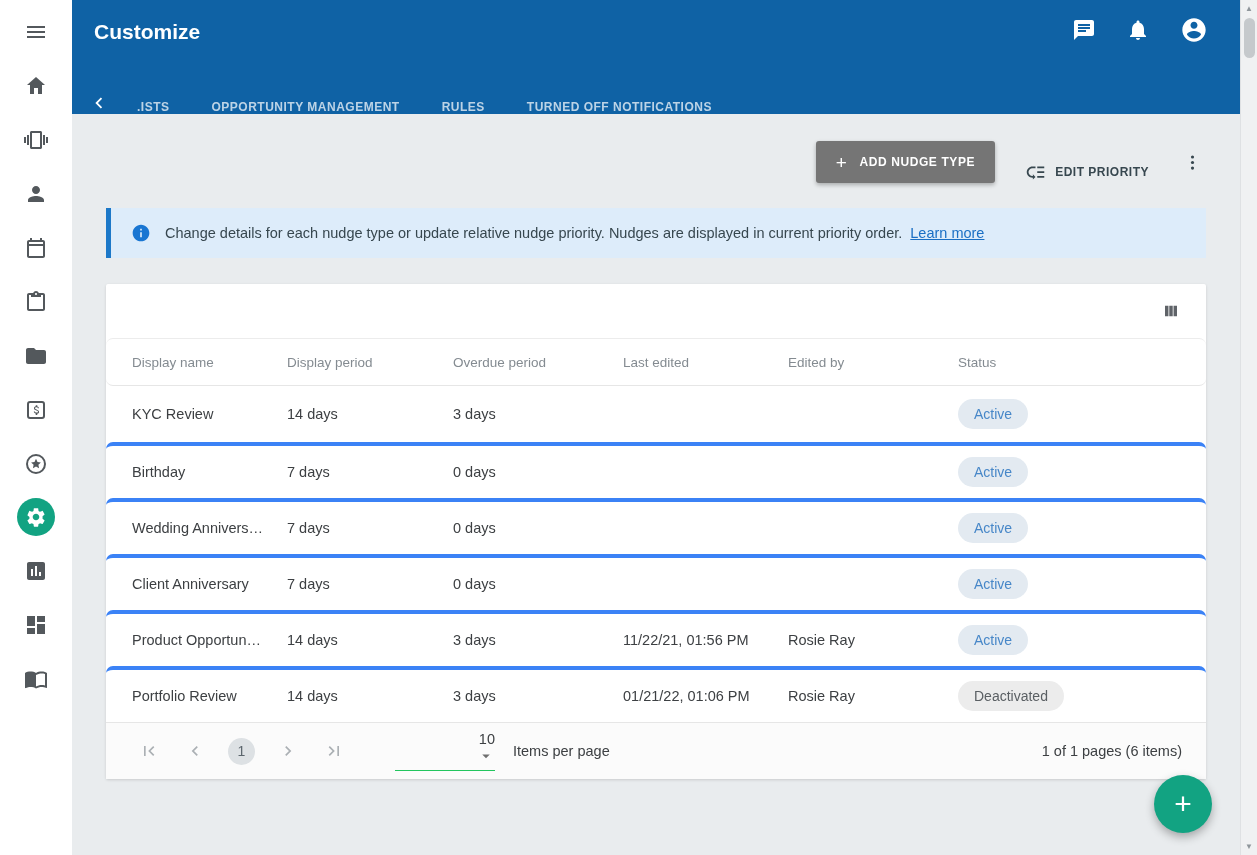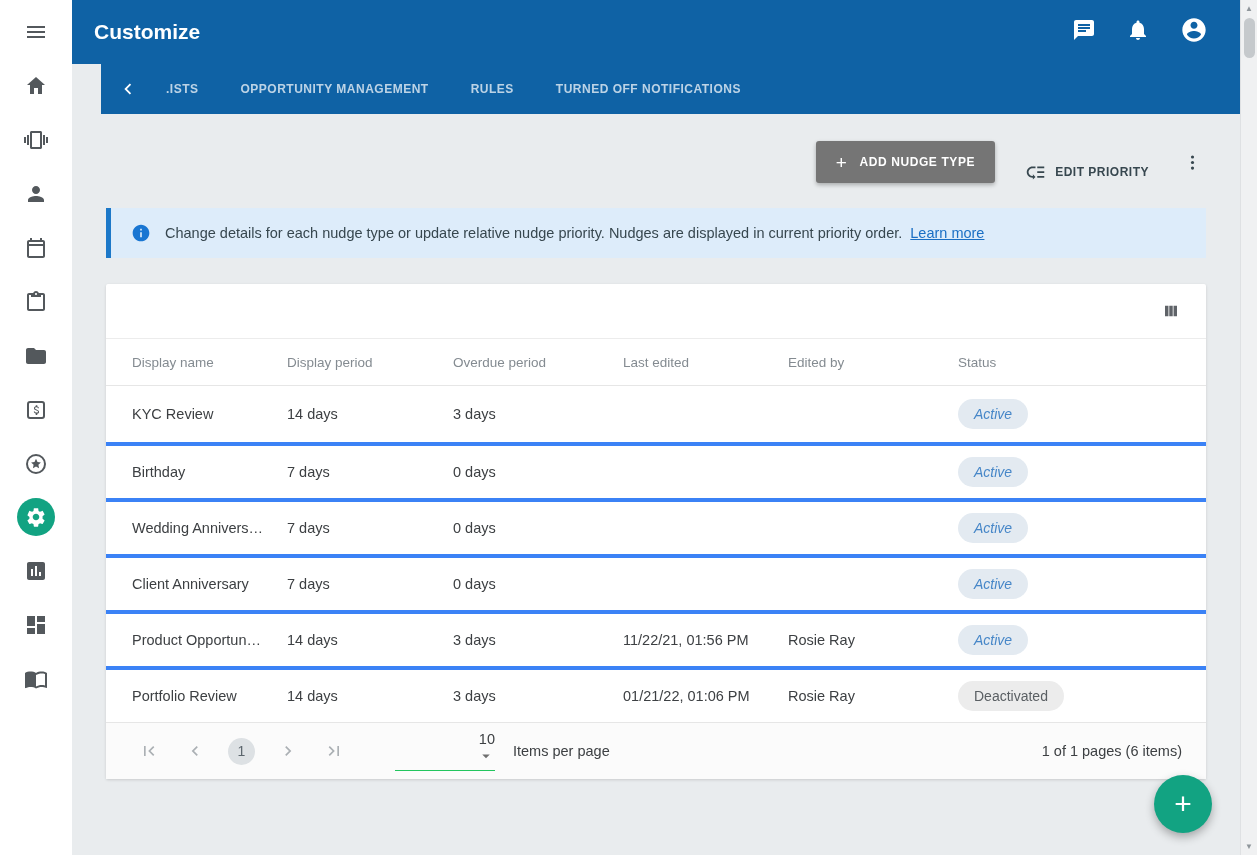--- a/index.html
+++ b/index.html
@@ -16,21 +16,21 @@
 
   
   .main { flex:1; display:flex; flex-direction:column; min-width:0; position:relative; background:#e9ecee; }
 
   .topbar { background:#0f62a5; height:64px; display:flex; align-items:center; padding:0 32px 0 22px; flex-shrink:0; }
   .topbar-title { color:#fff; font-size:21px; font-weight:bold; }
   .topbar-actions { margin-left:auto; display:flex; align-items:center; gap:30px; }
   .topbar-actions svg { width:24px; height:24px; fill:#fff; cursor:pointer; }
   .topbar-actions .avatar svg { width:28px; height:28px; }
 
-  .tabbar { background:#0f62a5; height:50px; display:flex; align-items:center; padding:0 10px; flex-shrink:0;margin-left:29px; }
+  .tabbar { background:#0f62a5; height:50px; display:flex; align-items:flex-end; padding:0 10px; flex-shrink:0; }
   .back-btn { width:34px; display:flex; align-items:center; justify-content:center; cursor:pointer; }
   .back-btn svg { width:22px; height:22px; fill:#fff; }
   .tab { display:flex; align-items:center; padding:0 14px; margin:0 7px; color:rgba(255,255,255,0.72); font-size:12px; font-weight:bold; letter-spacing:.5px; position:relative; cursor:pointer; white-space:nowrap; }
   .tab.active { color:#fff; }
   .tab.active::after { content:""; position:absolute; left:0; right:0; bottom:0; height:3px; background:#2db89d; }
 
   
   .content { flex:1; padding:26px 34px 0 34px; overflow:hidden; }
 
   .actions-row { display:flex; justify-content:flex-end; align-items:center; gap:30px; margin-bottom:24px; height:44px; }
@@ -44,28 +44,28 @@
   .banner { background:#ddecfa; border-left:5px solid #1c78c8; display:flex; align-items:center; gap:14px; padding:15px 20px; margin-bottom:26px; }
   .banner-icon svg { width:20px; height:20px; fill:#1976d2; display:block; }
   .banner-text { font-size:14.5px; color:#37474f; }
   .banner-link { color:#1a6fc4; text-decoration:underline; cursor:pointer; margin-left:4px; }
 
   .card { background:#fff; border-radius:2px; box-shadow:0 1px 3px rgba(0,0,0,0.14); }
   .card-toolbar { height:54px; display:flex; align-items:center; justify-content:flex-end; padding:0 22px; }
   .columns-btn { background:none; border:none; cursor:pointer; padding:4px; display:flex; }
   .columns-btn svg { width:18px; height:18px; fill:#5f6368; }
 
-  .grid-row { display:grid; grid-template-columns:155px 166px 170px 165px 170px 1fr; align-items:center; padding:0 26px; }
+  .grid-row { display:grid; grid-template-columns:155px 166px 170px 165px 170px 1fr; align-items:center; padding:0 26px;border-radius:7px; }
   .thead { height:48px; border-top:1px solid #ececec; border-bottom:1px solid #e6e6e6; color:#848b91; font-size:13.5px; }
   .trow { height:56px; font-size:14.5px; color:#3d4043; cursor:pointer; }
   .trow + .trow { border-top:4px solid #3b82f6; }
   .cell { overflow:hidden; text-overflow:ellipsis; white-space:nowrap; padding-right:12px; }
 
   .chip { display:inline-block; font-size:14px; padding:7px 16px; border-radius:17px; }
-  .chip.active { background:#e3eaf1; color:#4787c8;font-style:italic; }
+  .chip.active { background:#e3eaf1; color:#4787c8; }
   .chip.deactivated { background:#ececec; color:#5a5f63; }
 
   .pagination { height:57px; border-top:1px solid #e6e6e6; display:flex; align-items:center; padding:0 24px 0 30px; background:#fbfbfb; font-size:14.5px; color:#3d4043; }
   .pg-btn { background:none; border:none; cursor:pointer; display:flex; align-items:center; justify-content:center; width:26px; height:26px; margin-right:20px; }
   .pg-btn svg { width:20px; height:20px; fill:#abb0b4; }
   .pg-page { width:27px; height:27px; border-radius:50%; background:#dde1e4; color:#5c666d; display:flex; align-items:center; justify-content:center; font-size:14px; margin-right:20px; cursor:pointer; }
   .page-size { display:flex; align-items:flex-end; justify-content:space-between; width:100px; border-bottom:1px solid #22c55e; padding-bottom:5px; margin:0 18px 0 28px; cursor:pointer;flex-direction:column; }
   .page-size svg { width:18px; height:18px; fill:#6f6f6f; }
   .pg-summary { margin-left:auto; }
 

